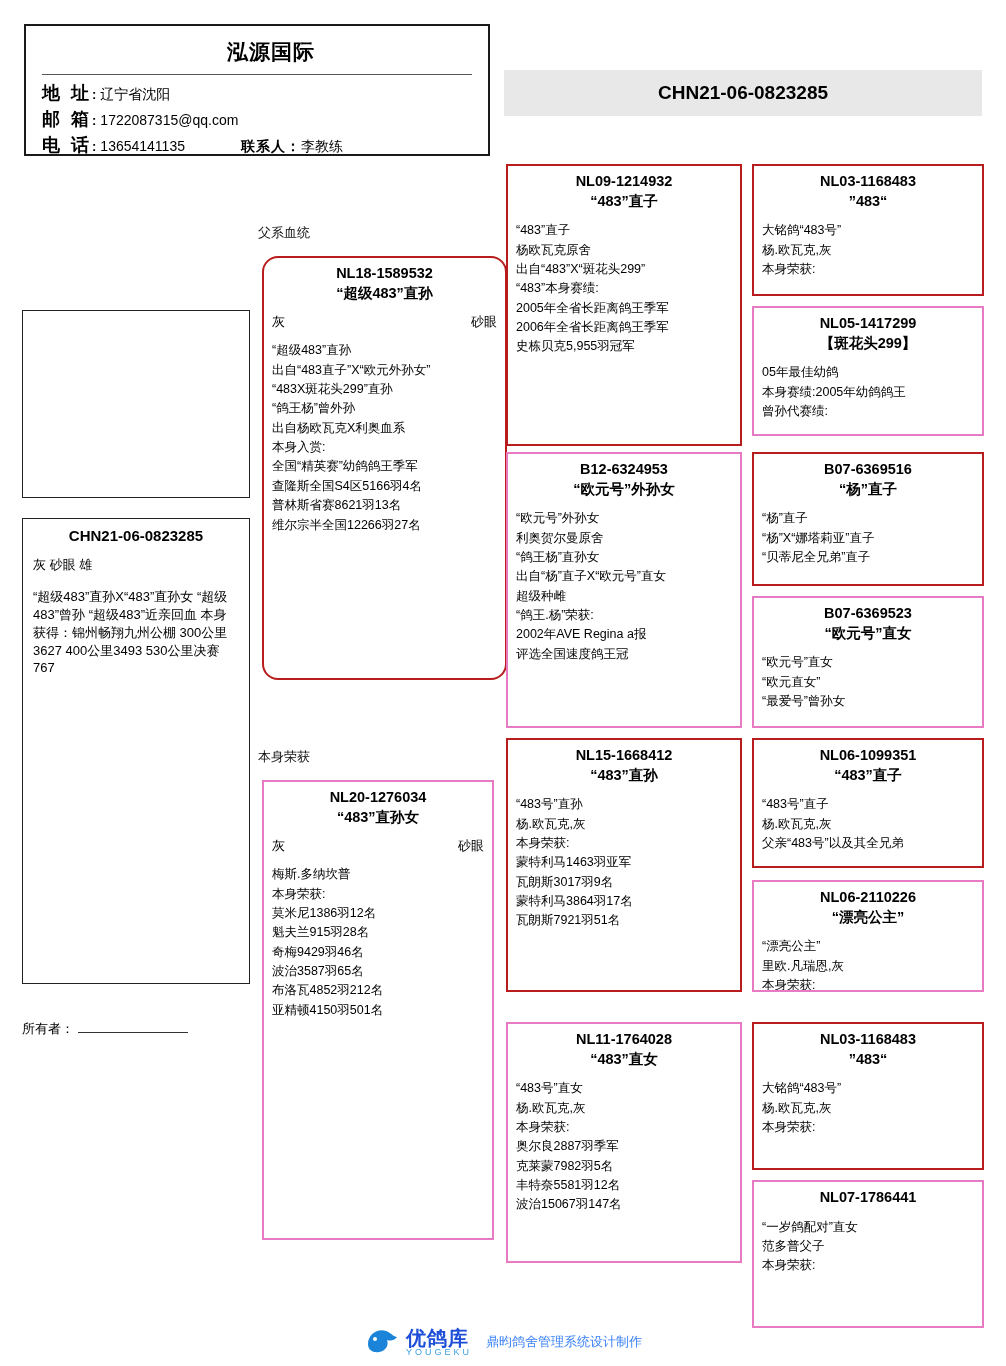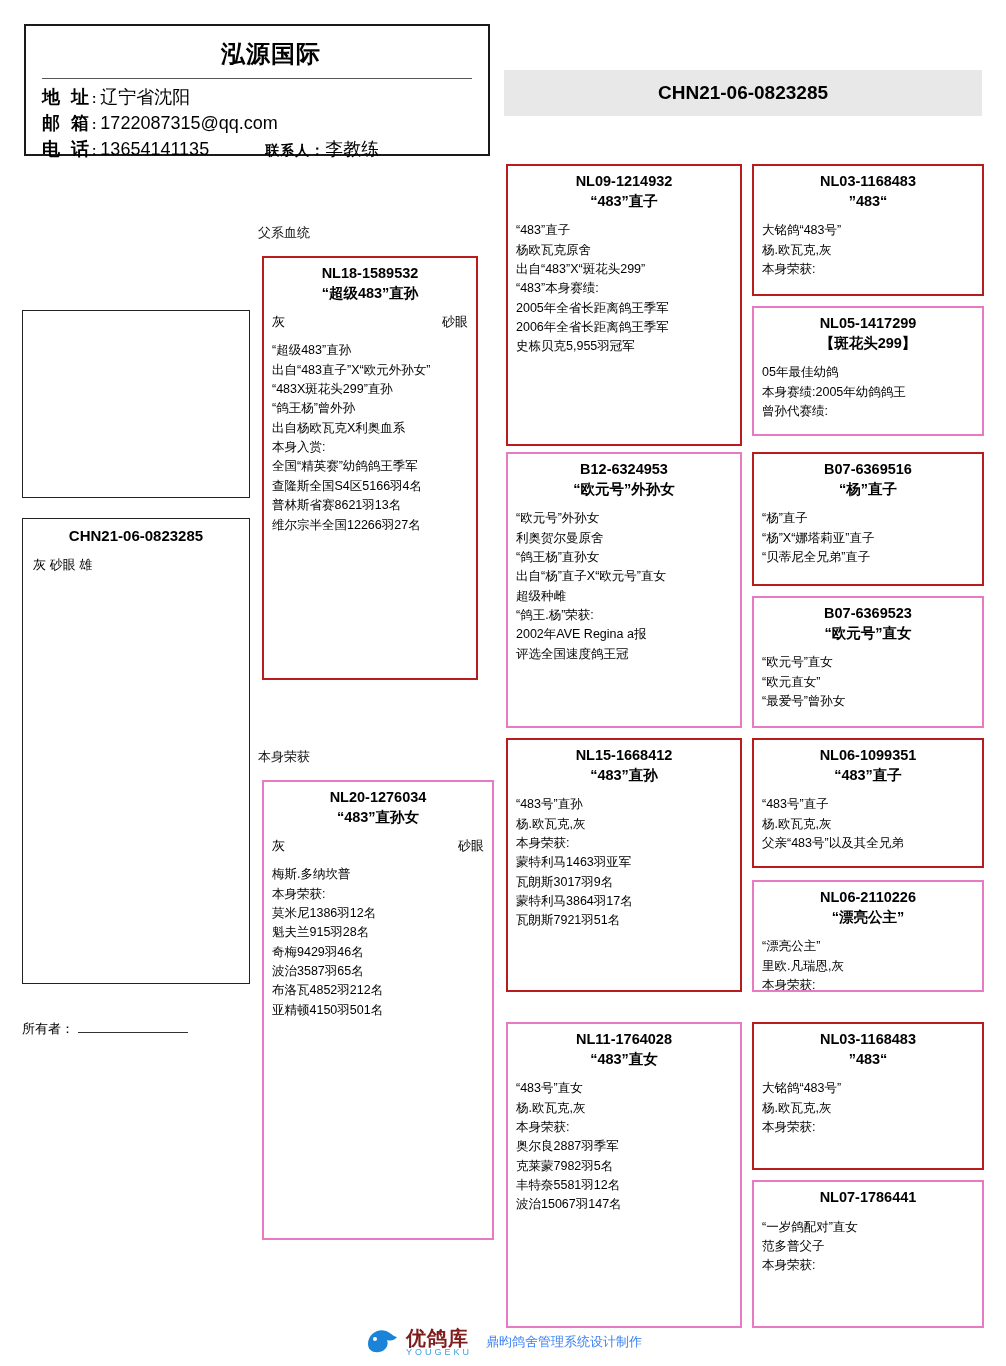--- a/index.html
+++ b/index.html
@@ -21,21 +21,21 @@
   
   #loft-card {
     left: 24px; top: 24px; width: 466px; height: 132px;
     border: 2px solid #1a1a1a;
     box-sizing: border-box;
     background: #fff;
   }
   #loft-title {
     text-align: center;
     font-weight: bold;
-    font-size: 24px;
+    font-size: 21px;
     margin-top: 12px;
     letter-spacing: 1px;
     margin-left: 28px;
   }
   #loft-rule {
     border-bottom: 1px solid #555;
     margin: 8px 16px 6px 16px;
   }
   .loft-row {
     display: flex;
@@ -43,21 +43,21 @@
     margin: 2px 0 2px 16px;
     font-size: 13px;
   }
   .loft-label {
     font-weight: bold;
     font-size: 18px;
     letter-spacing: 3px;
     white-space: nowrap;
   }
   .loft-colon { font-weight: bold; margin-right: 4px; }
-  .loft-value { font-size: 18px; text-align: center; }
+  .loft-value { font-size: 14px; text-align: center; }
   .loft-label2 {
     font-weight: bold;
     font-size: 14px;
     margin-left: 56px;
     letter-spacing: 1px;
     white-space: nowrap;
   }
 
   
   #ring-banner {
@@ -130,49 +130,49 @@
     text-align: left; font-size: 13px;
   }
   #owner-line .ul {
     display: inline-block;
     border-bottom: 1px solid #333;
     width: 110px;
     margin-left: 4px;
   }
 
   
-  #sire-box { left: 262px; top: 256px; width: 216px; height: 424px; }
+  #sire-box { left: 262px; top: 256px; width: 245px; height: 424px; border-radius: 16px; }
   #dam-box  { left: 262px; top: 780px; width: 232px; height: 460px; }
 
   
   #gp1 { left: 506px; top: 164px; width: 236px; height: 282px; }
   #gp2 { left: 506px; top: 452px; width: 236px; height: 276px; }
   #gp3 { left: 506px; top: 738px; width: 236px; height: 254px; }
-  #gp4 { left: 506px; top: 1022px; width: 236px; height: 306px; }
+  #gp4 { left: 506px; top: 1022px; width: 236px; height: 241px; }
 
   
   #ggp1 { left: 752px; top: 164px; width: 232px; height: 132px; }
   #ggp2 { left: 752px; top: 306px; width: 232px; height: 130px; }
   #ggp3 { left: 752px; top: 452px; width: 232px; height: 134px; }
   #ggp4 { left: 752px; top: 596px; width: 232px; height: 132px; }
   #ggp5 { left: 752px; top: 738px; width: 232px; height: 130px; }
   #ggp6 { left: 752px; top: 880px; width: 232px; height: 112px; }
   #ggp7 { left: 752px; top: 1022px; width: 232px; height: 148px; }
   #ggp8 { left: 752px; top: 1180px; width: 232px; height: 148px; }
 
   
   #footer {
     left: 0; top: 1318px; width: 1006px; height: 48px;
     display: flex; align-items: center; justify-content: center;
   }
   #logo-wrap { display: flex; align-items: center; }
   #logo-mark { margin-right: 6px; }
   #logo-text { line-height: 1.0; }
   #logo-main {
-    font-weight: bold; font-size: 20px; color: #7f1d1d; letter-spacing: 1px;
+    font-weight: bold; font-size: 20px; color: #1d4ed8; letter-spacing: 1px;
   }
   #logo-sub {
     font-size: 9px; color: #3aa0e0; letter-spacing: 3px;
   }
   #footer-text {
     margin-left: 14px; font-size: 13px; color: #3b82f6; text-align: right;
   }
 </style>
 </head>
 <body>
@@ -206,20 +206,27 @@
 
 <div class="abs" id="subject-photo"></div>
 
 <div class="abs" id="subject-box">
   <div class="ring">CHN21-06-0823285</div>
   <div class="attrs">
     <span>灰</span>
     <span>砂眼</span>
     <span>雄</span>
   </div>
+  <div class="notes">“超级483”直孙X“483”直孙女
+“超级483”曾孙
+“超级483”近亲回血
+本身获得：锦州畅翔九州公棚
+300公里3627
+400公里3493
+530公里决赛767</div>
 </div>
 
 <div class="abs" id="owner-line">
   <span>所有者：</span><span class="ul"></span>
 </div>
 
 <div class="abs pbox blue" id="sire-box">
   <div class="ring">NL18-1589532</div>
   <div class="nick">“超级483”直孙</div>
   <div class="attrs">

